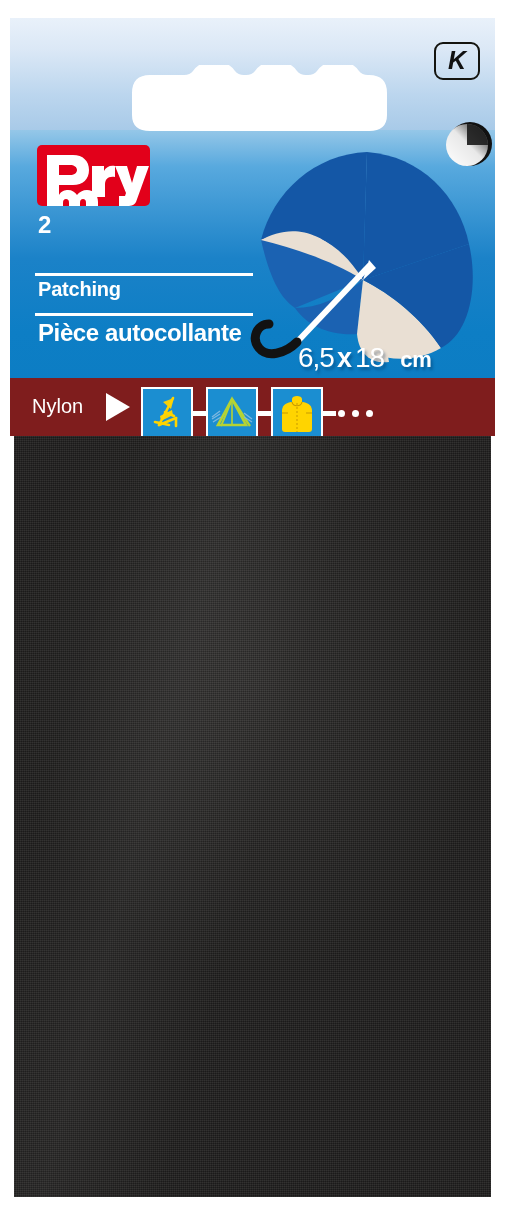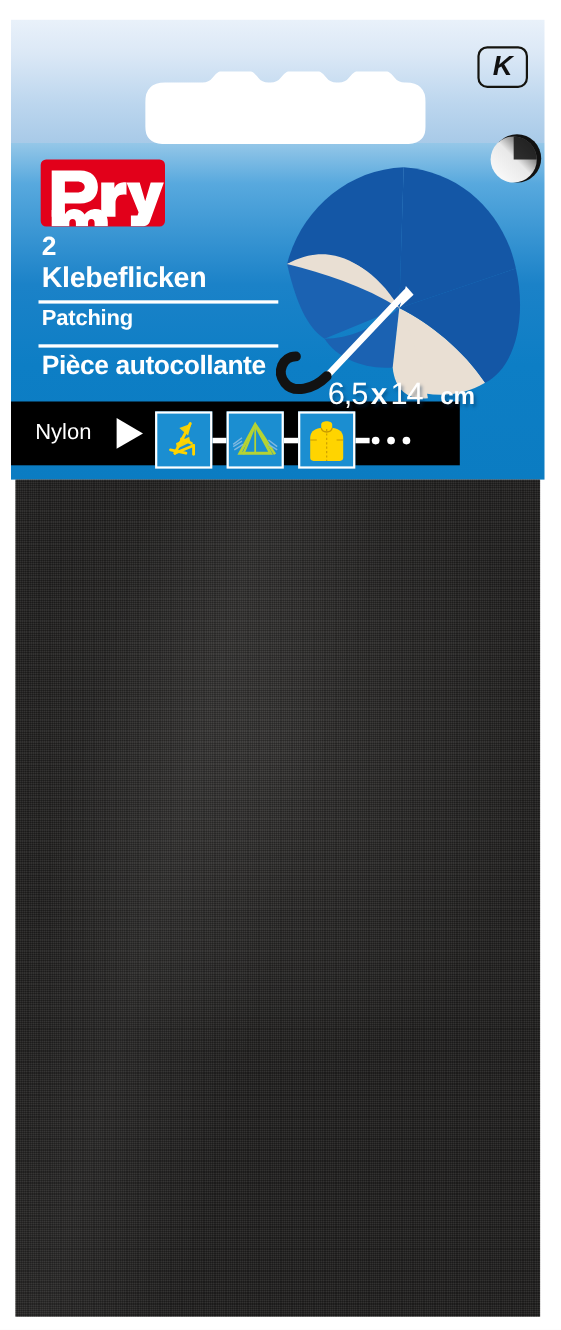--- a/index.html
+++ b/index.html
@@ -191,24 +191,24 @@
     font-size: 22px;
     font-weight: bold;
     color: #ffffff;
     padding-left: 16px;
   }
 
   
   .app-strip {
     position: absolute;
     left: 0;
-    top: 347px;
-    width: 408px;
+    top: 360px;
+    width: 485px;
     height: 58px;
-    background: #000000;
+    background: #7f1d1d;
   }
   .material-label {
     position: absolute;
     left: 22px;
     top: 17px;
     font-size: 20px;
     color: #ffffff;
   }
   .arrow {
     position: absolute;
@@ -353,28 +353,27 @@
           <path d="M55,21 L67,21 L67,26 C69,22 73,20 78,21 L78,32 C71,31 68,34 68,40 L68,52 L55,52 Z"></path>
 
           <path d="M78,21 L90,21 L95,38 L100,21 L112,21 L99,57 C97,61 93,61 89,61 L82,61 L82,51 L88,51 L89,48 Z"></path>
 
           <path d="M10,46 L22,46 L22,50 C24,46 28,45 31,45 C35,45 38,47 40,50 C42,47 46,45 50,45 C57,45 61,50 61,57 L61,61 L49,61 L49,58 C49,55 48,54 46,54 C44,54 43,55 43,58 L43,61 L32,61 L32,58 C32,55 31,54 29,54 C27,54 26,55 26,58 L26,61 L10,61 Z"></path>
         </g>
       </svg>
     </div>
 
     <div class="qty">2</div>
-    <div class="name-de">Klebeflicken</div>
     <div class="rule rule-1"></div>
     <div class="name-en">Patching</div>
     <div class="rule rule-2"></div>
     <div class="name-fr">Pièce autocollante</div>
 
     <div class="size-text">
-      <span class="big">6,5</span><span class="x">x</span><span class="big">14</span><span class="unit">cm</span>
+      <span class="big">6,5</span><span class="x">x</span><span class="big">18</span><span class="unit">cm</span>
     </div>
   </div>
 
   <div class="app-strip">
     <div class="material-label">Nylon</div>
     <div class="arrow"></div>
 
     <div class="app-icons">
 
       <div class="app-icon">

